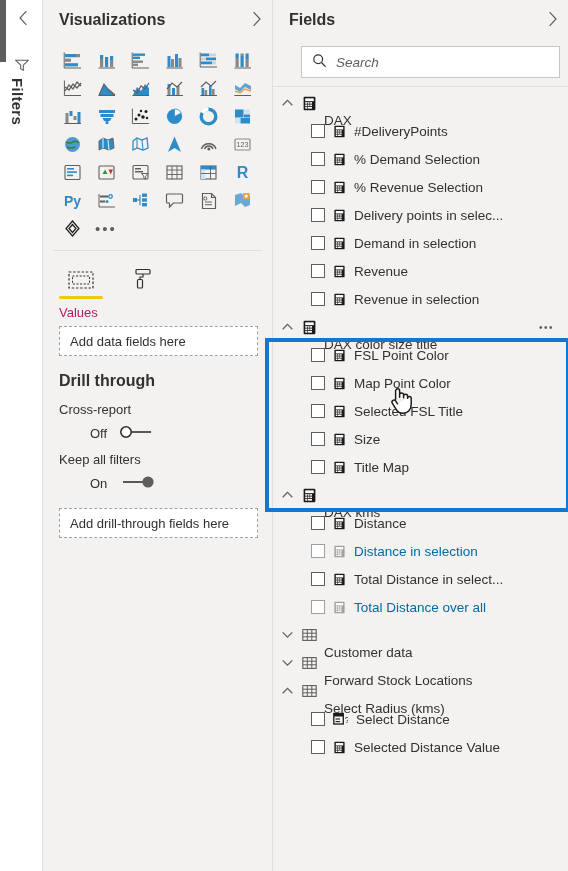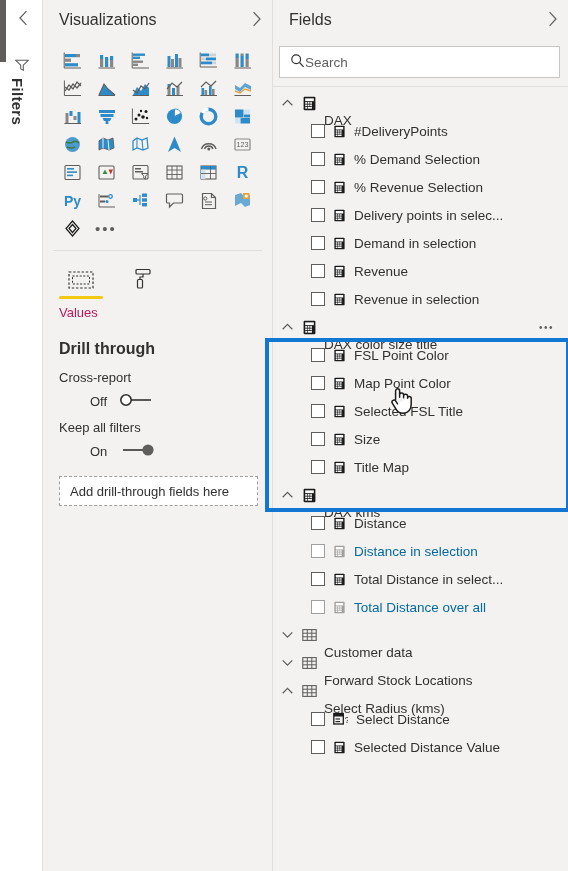--- a/index.html
+++ b/index.html
@@ -45,21 +45,21 @@
   
   .viz{
     width:229px;flex:0 0 229px;height:871px;
     background:#f3f2f1;border-right:1px solid #e1dfdd;
     position:relative;
   }
   .pane-head{
     height:40px;display:flex;align-items:center;
     padding:0 10px 0 16px;justify-content:space-between;
   }
-  .pane-title{font-size:16px;font-weight:400;color:#323130;}
+  .pane-title{font-size:16px;font-weight:700;color:#323130;}
   .pane-chev{color:#605e5c;display:flex;align-items:center;}
 
   .icon-grid{
     padding:6px 0 4px 12px;
     display:grid;grid-template-columns:repeat(6,34px);
     grid-auto-rows:28px;
   }
   .vicon{
     width:34px;height:28px;display:flex;align-items:center;justify-content:center;
     cursor:pointer;
@@ -95,23 +95,23 @@
     border:1px dashed #a19f9d;background:#ffffff;
     display:flex;align-items:center;padding-left:10px;
     font-size:13px;color:#323130;
   }
 
   
   .fields{
     flex:1 1 auto;height:871px;background:#f3f2f1;position:relative;
   }
   .search{
-    margin:6px 8px 0 6px;height:30px;background:#ffffff;
+    margin:6px 8px 0 28px;height:30px;background:#ffffff;
     border:1px solid #c8c6c4;display:flex;align-items:center;
-    padding-left:10px;
+    padding-left:10px;gap:9px;font-style:italic;
   }
   .search-ph{font-size:13.5px;color:#605e5c;}
   .fields-sep{height:1px;background:#e1dfdd;margin:8px 0 0 0;}
 
   .flist{padding-top:2px;}
   .grp{
     height:28px;display:flex;align-items:center;gap:7px;
     padding-left:8px;position:relative;cursor:pointer;
   }
   .grp .gname{font-size:13.5px;color:#323130;margin-top:34px;}
@@ -498,20 +498,21 @@
             <rect x="5" y="1.5" width="14" height="4.5" rx="1" fill="none" stroke="#323130" stroke-width="1.2"></rect>
             <path d="M12 6v3h-3v3" fill="none" stroke="#323130" stroke-width="1.2"></path>
             <rect x="6.5" y="11.5" width="5" height="8.5" rx="1" fill="none" stroke="#323130" stroke-width="1.2"></rect>
           </svg>
         </span>
         <div class="tabunder"></div>
       </div>
     </div>
 
     <div class="sec-label">Values</div>
+    <div class="dropzone">Add data fields here</div>
 
     <div class="sec-head">Drill through</div>
 
     <div class="sub-label">Cross-report</div>
     <div class="toggle-row">
       <span class="toggle-txt">Off</span>
       <span>
         <svg width="38" height="14" viewBox="0 0 38 14">
           <line x1="11" y1="7" x2="33" y2="7" stroke="#323130" stroke-width="1.6"></line>
           <circle cx="8" cy="7" r="5.2" fill="#ffffff" stroke="#323130" stroke-width="1.6"></circle>

